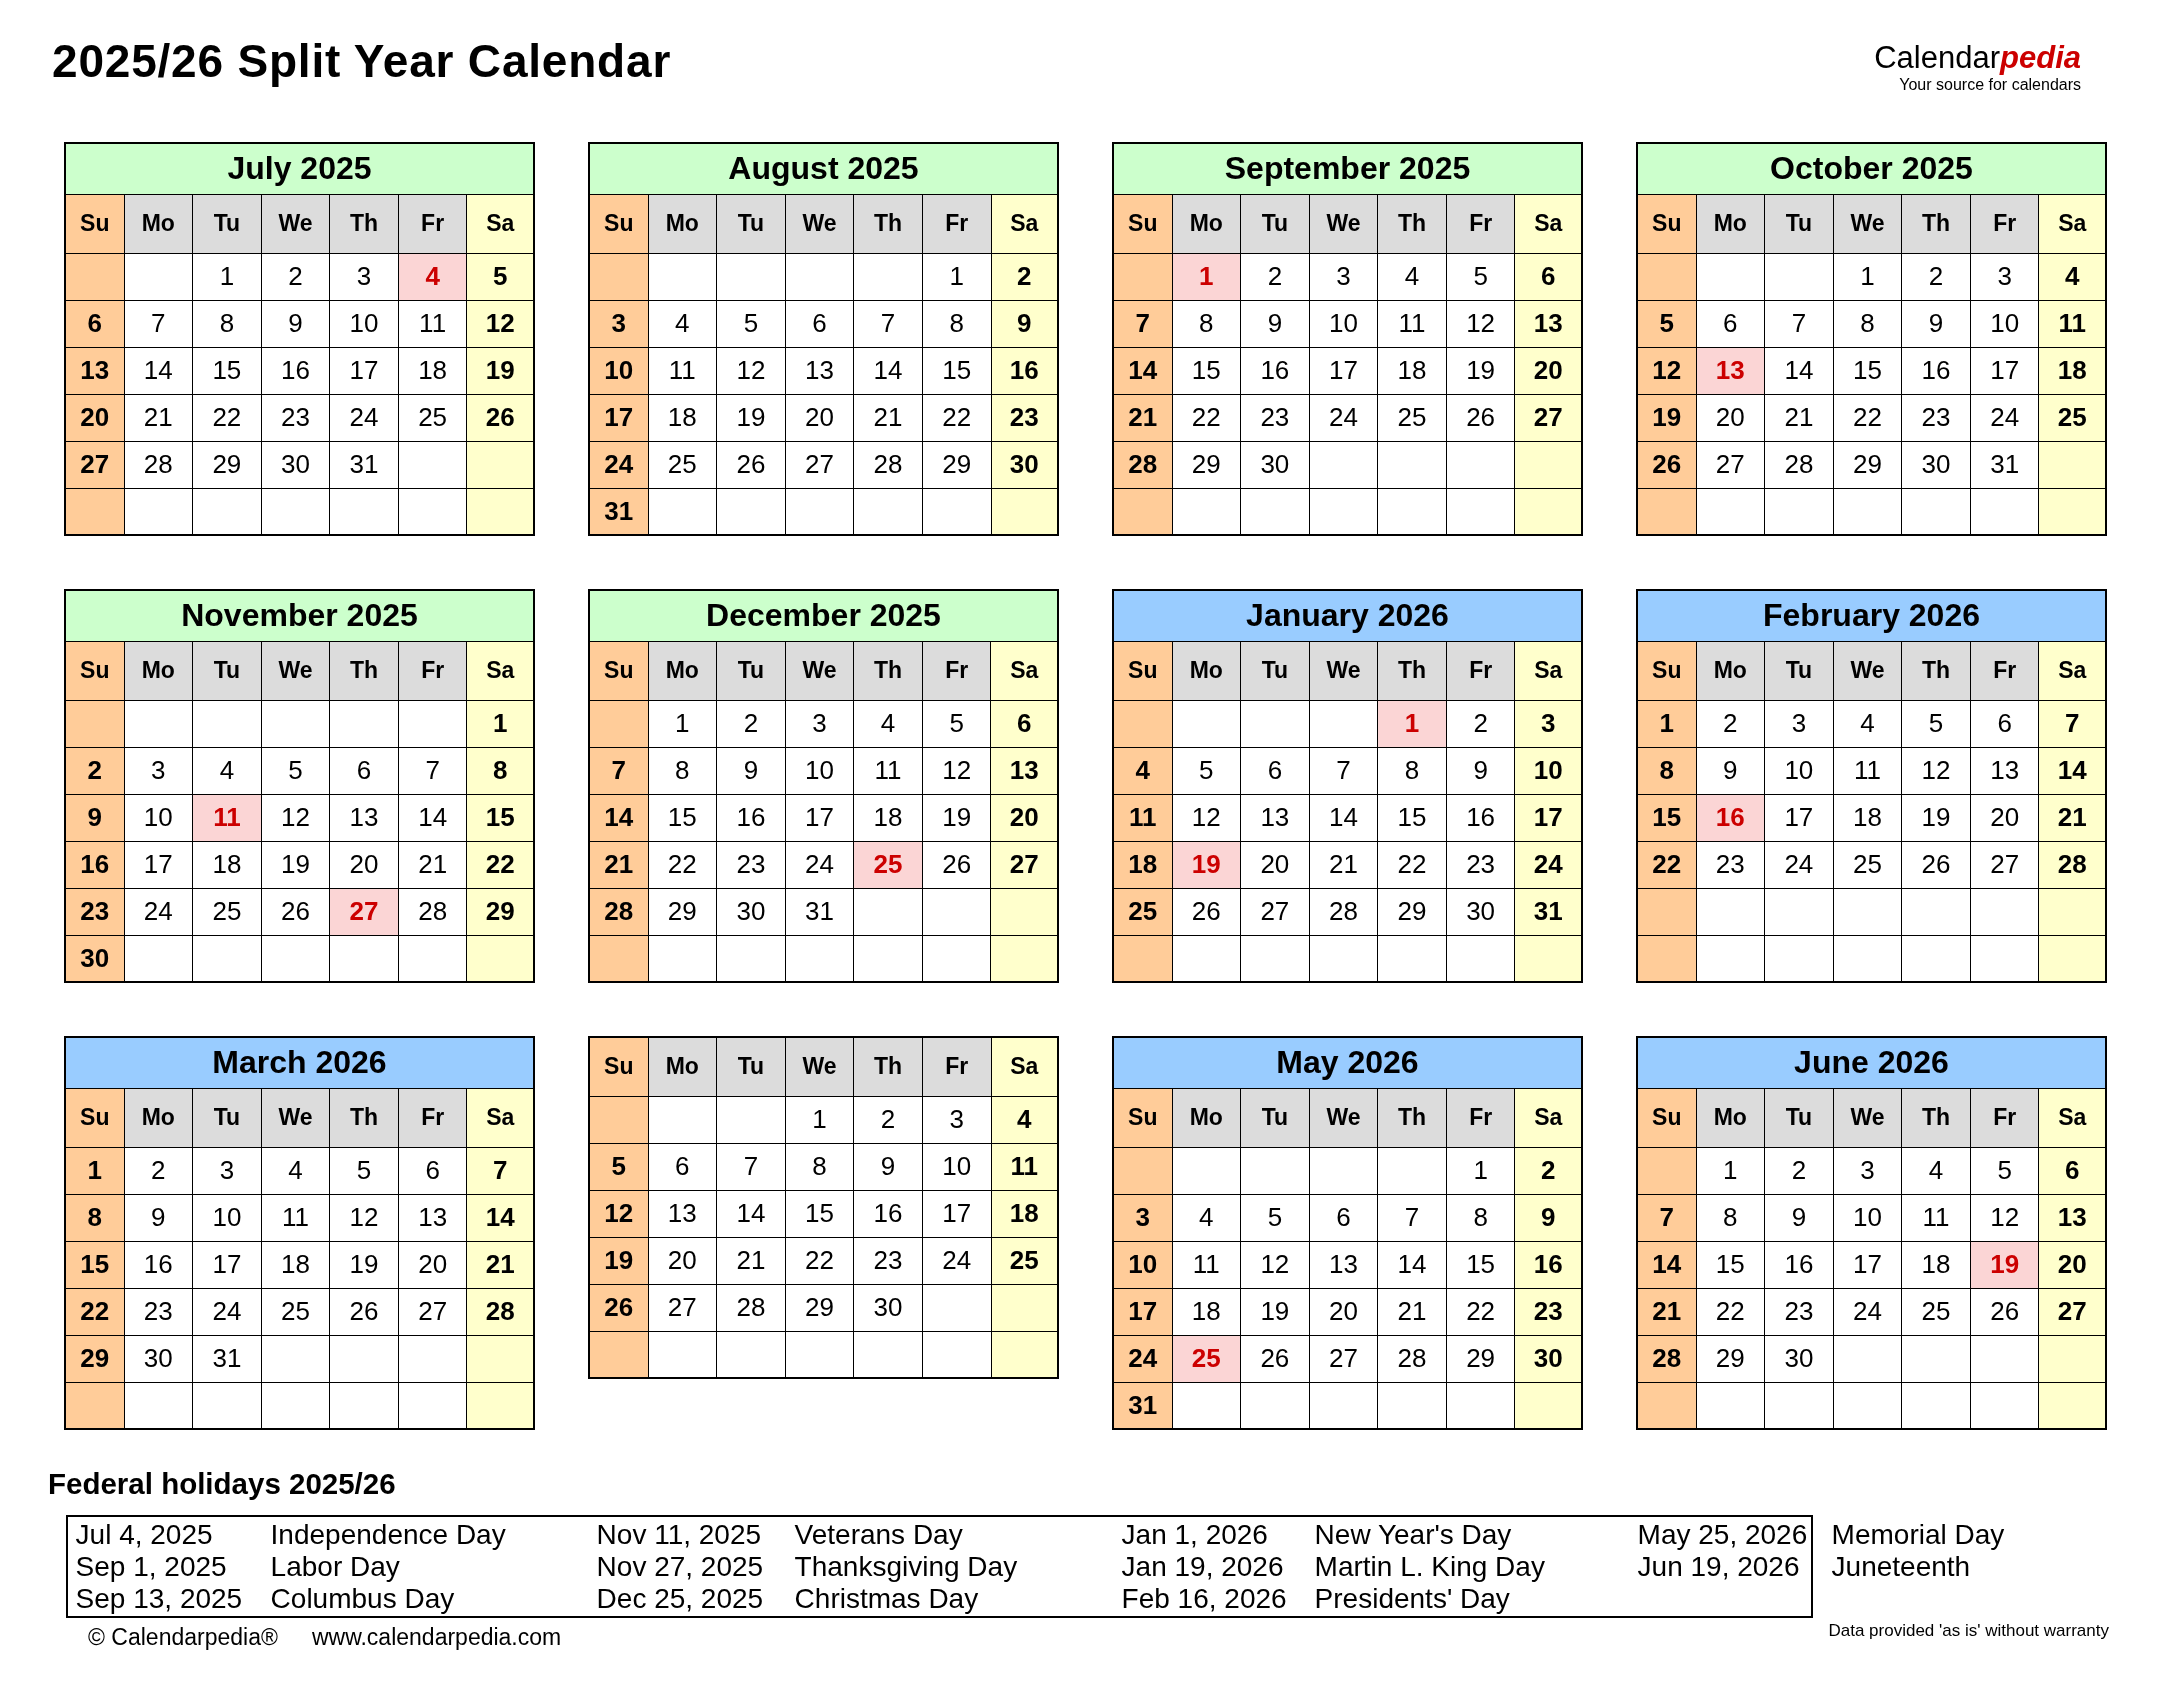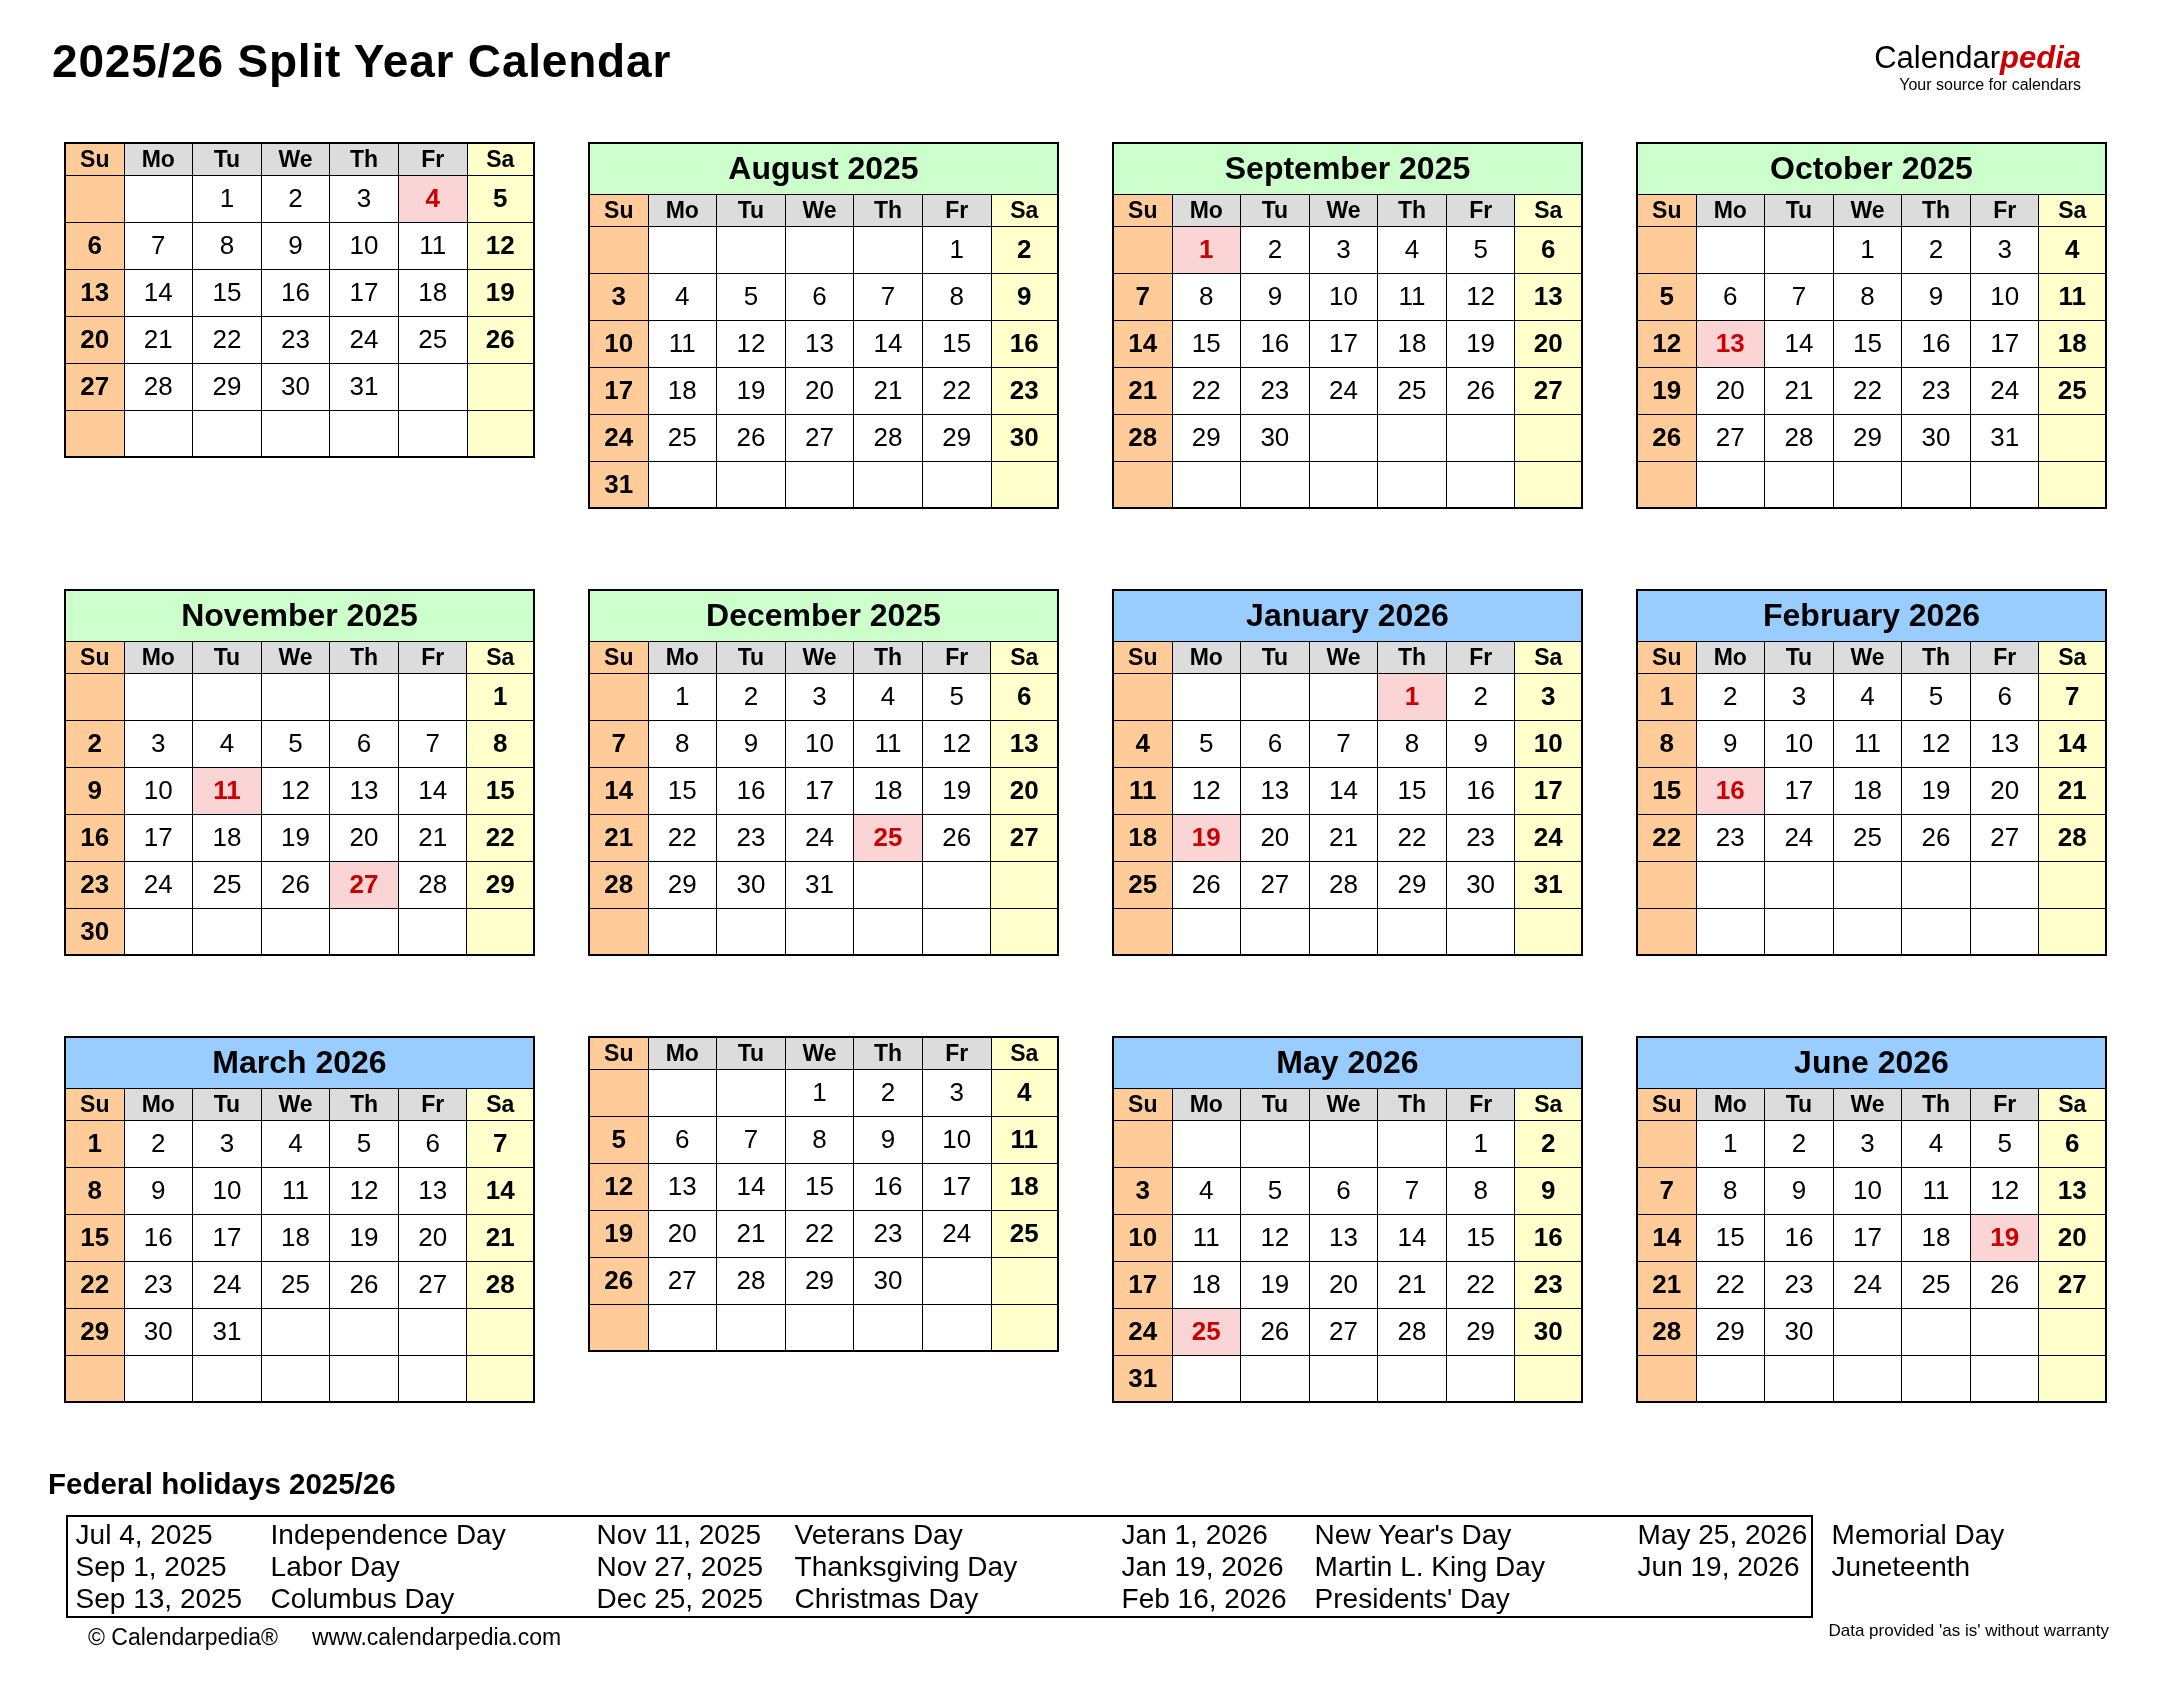--- a/index.html
+++ b/index.html
@@ -36,21 +36,21 @@
     width:471px;border-collapse:collapse;table-layout:fixed;
     border:2.5px solid #000;background:#fff;
   }
   table.month th,table.month td{
     border:1.7px solid #000;text-align:center;vertical-align:middle;padding:0;overflow:hidden;
   }
   col.c-su{width:59px;} col.c-sa{width:67px;}
   th.mtitle{height:51px;font-size:32px;font-weight:bold;}
   .h2025{background:var(--header-2025);}
   .h2026{background:var(--header-2026);margin-left:17px;}
-  tr.dhr{height:32px;}
+  tr.dhr{height:59px;}
   th.dh{font-size:23px;font-weight:bold;}
   th.dh.wd{background:var(--weekday-header-bg);}
   .su{background:var(--sunday-bg);}
   .sa{background:var(--saturday-bg);}
   tr.week td{height:47px;font-size:26px;}
   tr.week td.wd{background:#fff;font-weight:normal;}
   tr.week td.su,tr.week td.sa{font-weight:bold;}
   tr.week td.holiday{background:var(--holiday-bg);color:var(--holiday-red);font-weight:bold;}
 
   .holidays-title{
@@ -87,20 +87,23 @@
       <colgroup>
         <col class="c-su">
         <col class="c-wd">
         <col class="c-wd">
         <col class="c-wd">
         <col class="c-wd">
         <col class="c-wd">
         <col class="c-sa">
       </colgroup>
       <tbody>
+        <tr>
+          <th colspan="7" class="mtitle h2025">July 2025</th>
+        </tr>
         <tr class="dhr">
           <th class="dh su">Su</th>
           <th class="dh wd">Mo</th>
           <th class="dh wd">Tu</th>
           <th class="dh wd">We</th>
           <th class="dh wd">Th</th>
           <th class="dh wd">Fr</th>
           <th class="dh sa">Sa</th>
         </tr>
         <tr class="week">

